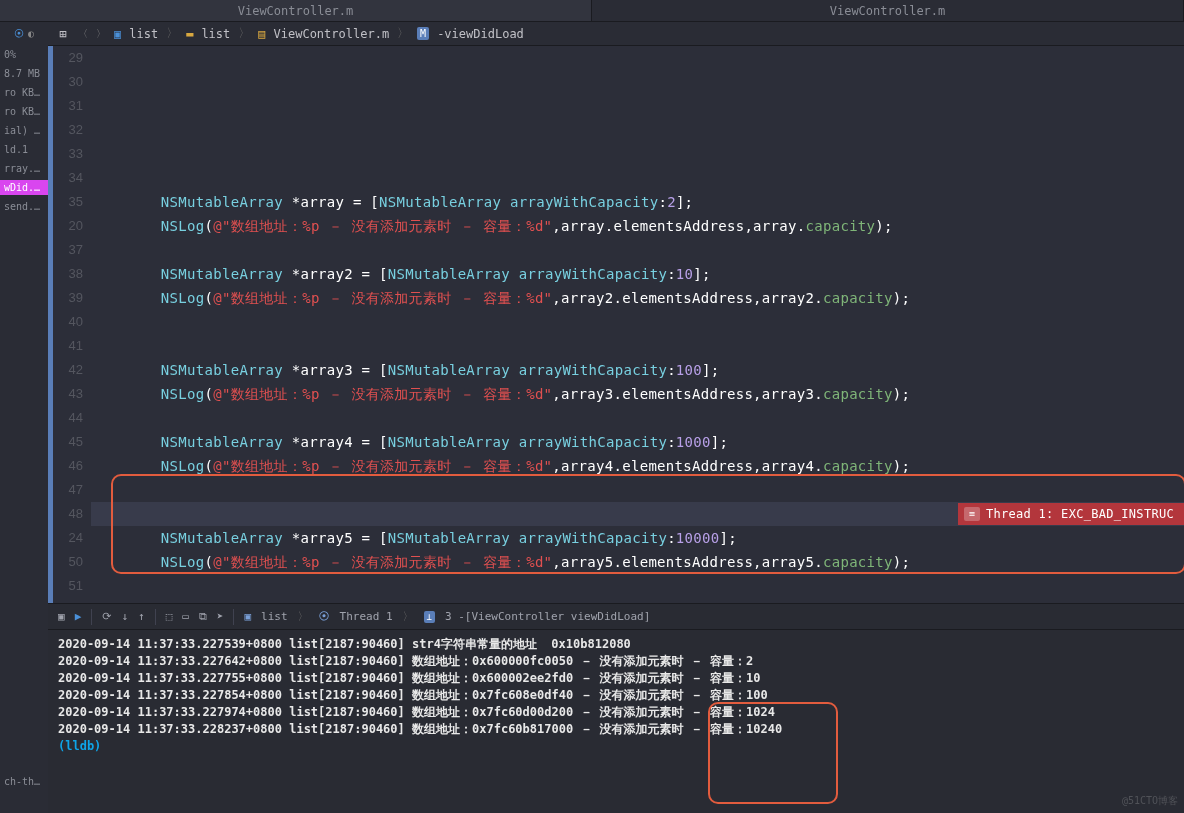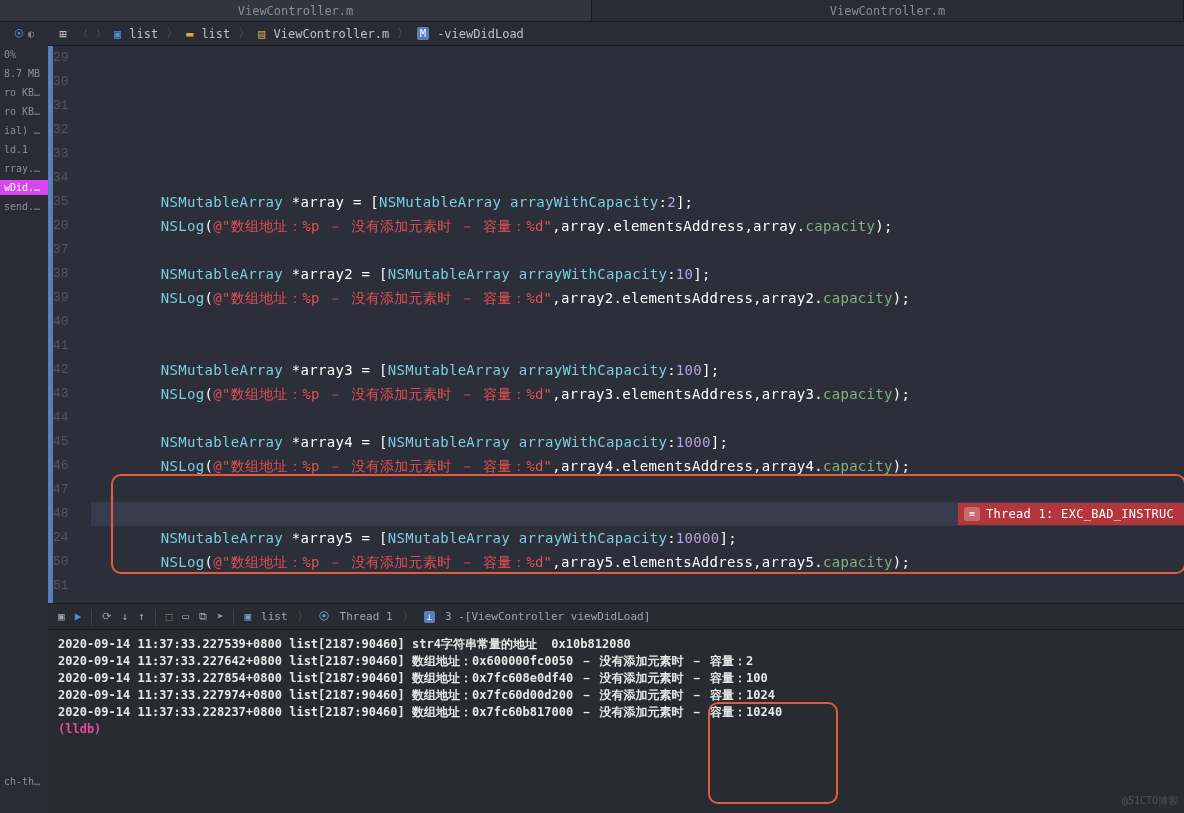--- a/index.html
+++ b/index.html
@@ -66,24 +66,25 @@
   background: #2c2e39;
   display: flex;
   position: relative;
   overflow: hidden;
 }
 .code-bar { width: 5px; background: #5a7eb8; }
 .gutter {
   width: 38px;
   background: #2c2e39;
   color: #54565f;
+  text-align: right;
   padding-right: 8px;
   font-size: 13px;
   line-height: 24px;
-  font-family: Liberation Mono, monospace;
+  font-family: Liberation Sans, sans-serif;
 }
 .code {
   flex: 1;
   line-height: 24px;
   font-size: 14px;
   letter-spacing: 0.3px;
   white-space: pre;
   position: relative;
 }
 .code-line { height: 24px; padding-left: 0px; }
@@ -142,21 +143,21 @@
   flex: 1;
   padding: 6px 10px;
   font-size: 12px;
   line-height: 17px;
   font-weight: bold;
   color: #e8e8e8;
   font-family: inherit;
   position: relative;
 }
 .console-line { white-space: pre; }
-.lldb { color: #ec4899; }
+.lldb { color: #0ea5e9; }
 .watermark { position: absolute; right: 6px; bottom: 4px; font-size: 10px; color: #505258; font-weight: normal; }
 </style>
 </head>
 <body>
 
 <div class="tabbar">
   <div class="tab active">ViewController.m</div>
   <div class="tab">ViewController.m</div>
 </div>
 
@@ -256,20 +257,21 @@
         <span>Thread 1</span>
         <span class="jump-sep">〉</span>
         <span style="background:#5a7eb8;color:#fff;font-size:9px;padding:1px 3px;border-radius:2px">⊥</span>
         <span>3 -[ViewController viewDidLoad]</span>
       </div>
       <div class="console-body" id="console-body">
         <div class="red-box" id="rbox2" style="left: 660px; top: 72px; width: 130px; height: 102px;"></div>
         <div class="watermark">@51CTO博客</div>
           <div class="console-line">2020-09-14 11:37:33.227539+0800 list[2187:90460] str4字符串常量的地址  0x10b812080</div>
           <div class="console-line">2020-09-14 11:37:33.227642+0800 list[2187:90460] 数组地址：0x600000fc0050 － 没有添加元素时 － 容量：2</div>
+          <div class="console-line">2020-09-14 11:37:33.227755+0800 list[2187:90460] 数组地址：0x600002ee2fd0 － 没有添加元素时 － 容量：10</div>
           <div class="console-line">2020-09-14 11:37:33.227854+0800 list[2187:90460] 数组地址：0x7fc608e0df40 － 没有添加元素时 － 容量：100</div>
           <div class="console-line">2020-09-14 11:37:33.227974+0800 list[2187:90460] 数组地址：0x7fc60d00d200 － 没有添加元素时 － 容量：1024</div>
           <div class="console-line">2020-09-14 11:37:33.228237+0800 list[2187:90460] 数组地址：0x7fc60b817000 － 没有添加元素时 － 容量：10240</div>
           <div class="console-line lldb">(lldb)</div>
         </div>
     </div>
   </div>
 </div>
 
 </body></html>

